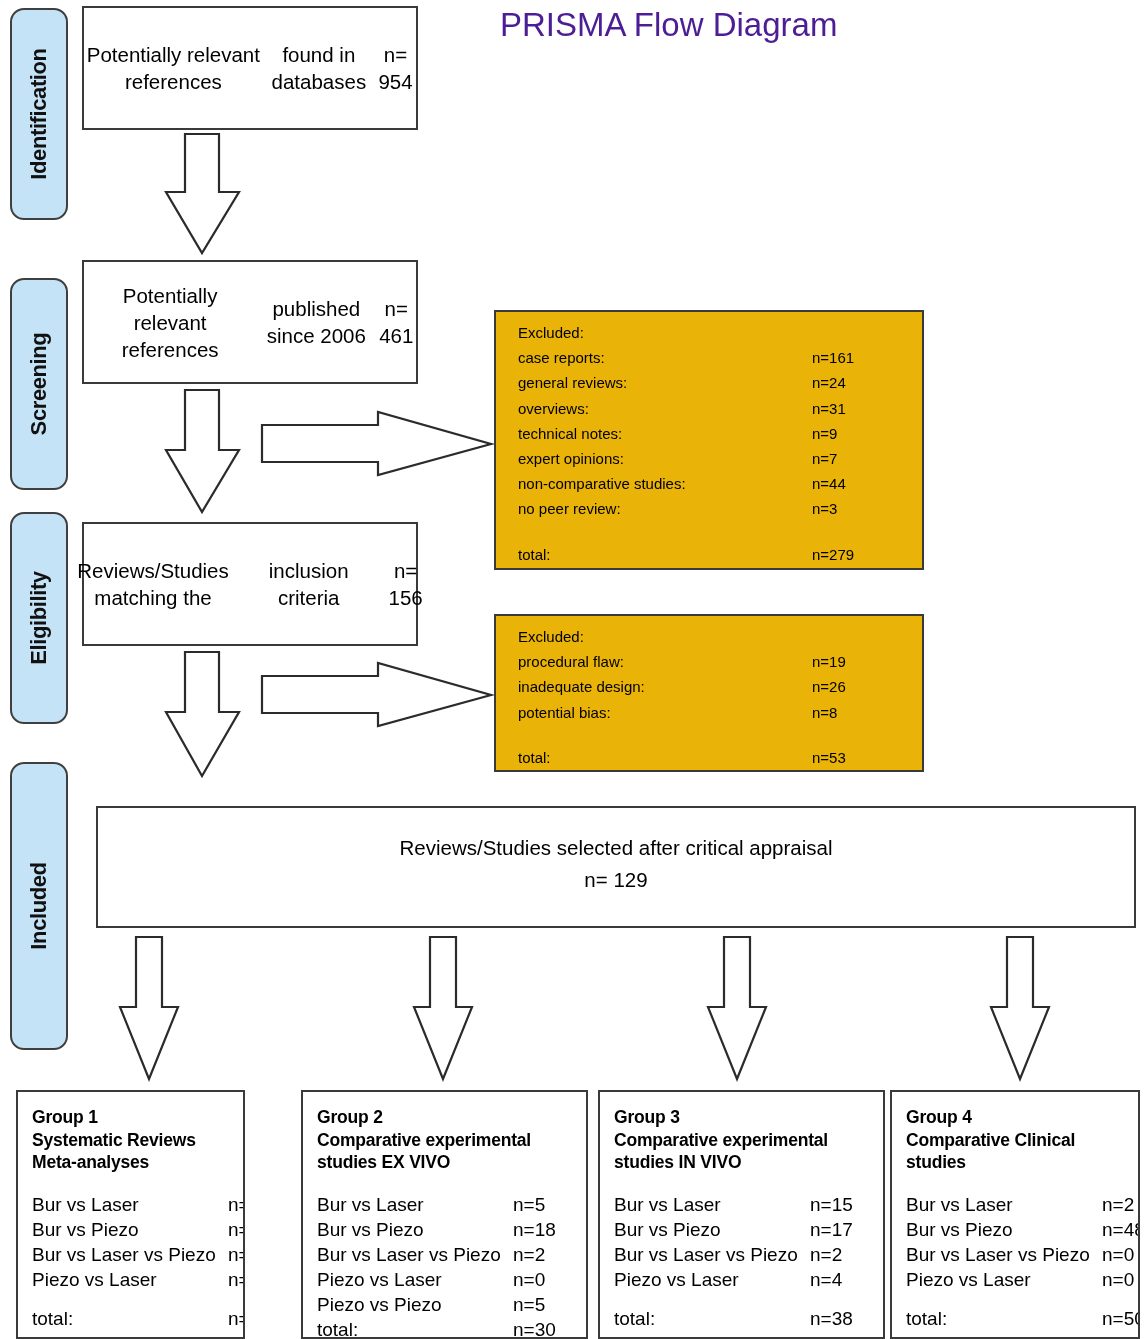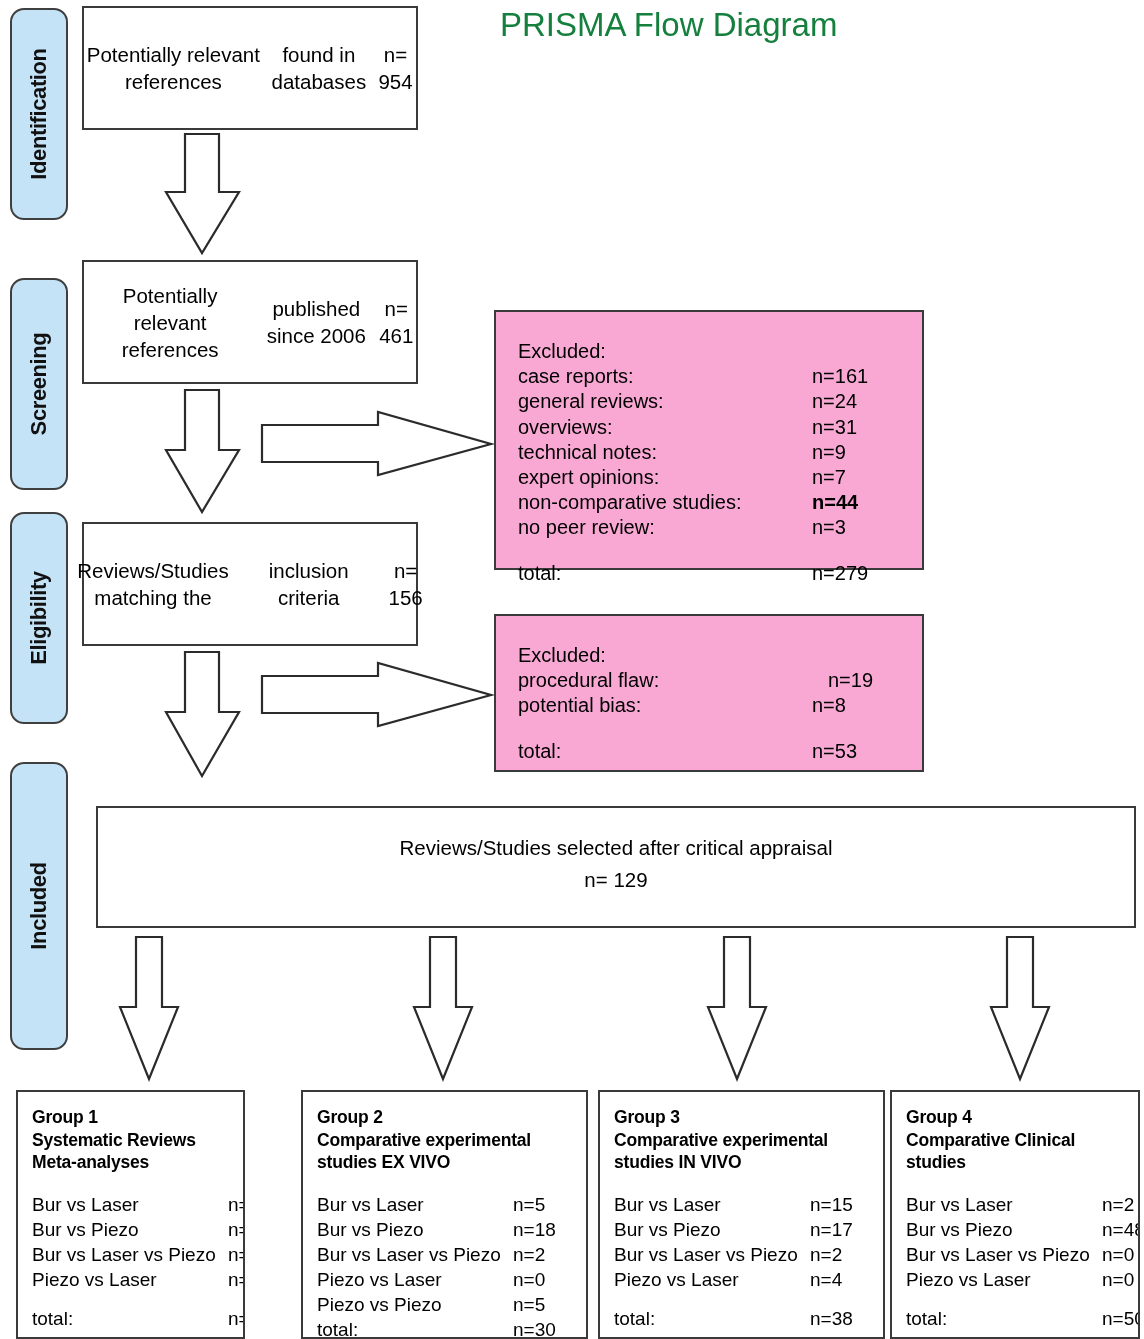--- a/index.html
+++ b/index.html
@@ -18,21 +18,21 @@
   }
 
   
   .title {
     position: absolute;
     left: 500px;
     top: 6px;
     width: 500px;
     font-size: 33px;
     letter-spacing: 0px;
-    color: #15803d;
+    color: #4c1d95;
     text-align: left;
     white-space: nowrap;
   }
 
   
   .stage-tab {
     position: absolute;
     left: 10px;
     width: 58px;
     background: #c5e3f7;
@@ -69,24 +69,24 @@
     justify-content: center;
     text-align: center;
     font-size: 20.5px;
     line-height: 27px;
   }
 
   
   .exbox {
     position: absolute;
     border: 2px solid #3a3a3a;
-    background: #f9a8d4;
+    background: #eab308;
     box-sizing: border-box;
-    padding: 27px 0 0 22px;
-    font-size: 20px;
+    padding: 8px 0 0 22px;
+    font-size: 15px;
     line-height: 25.2px;
   }
   .exbox .head { display: block; }
   .exlist { position: relative; }
   .exline {
     position: relative;
     height: 25.2px;
     white-space: nowrap;
   }
   .exline .k { position: absolute; left: 0; }
@@ -212,40 +212,44 @@
       <div class="exline">
         <span class="k">technical notes:</span>
         <span class="v" style="left:294px;">n=9</span>
       </div>
       <div class="exline">
         <span class="k">expert opinions:</span>
         <span class="v" style="left:294px;">n=7</span>
       </div>
       <div class="exline">
         <span class="k">non-comparative studies:</span>
-        <span class="v" style="left:294px;font-weight:bold;">n=44</span>
+        <span class="v" style="left:294px;">n=44</span>
       </div>
       <div class="exline">
         <span class="k">no peer review:</span>
         <span class="v" style="left:294px;">n=3</span>
       </div>
       <div class="exline" style="height:20px;"></div>
       <div class="exline">
         <span class="k">total:</span>
         <span class="v" style="left:294px;">n=279</span>
       </div>
     </div>
   </div>
 
   <div class="exbox" style="left:494px;top:614px;width:430px;height:158px;">
     <div class="head">Excluded:</div>
     <div class="exlist">
       <div class="exline">
         <span class="k">procedural flaw:</span>
-        <span class="v" style="left:310px;">n=19</span>
+        <span class="v" style="left:294px;">n=19</span>
+      </div>
+      <div class="exline">
+        <span class="k">inadequate design:</span>
+        <span class="v" style="left:294px;">n=26</span>
       </div>
       <div class="exline">
         <span class="k">potential bias:</span>
         <span class="v" style="left:294px;">n=8</span>
       </div>
       <div class="exline" style="height:20px;"></div>
       <div class="exline">
         <span class="k">total:</span>
         <span class="v" style="left:294px;">n=53</span>
       </div>

